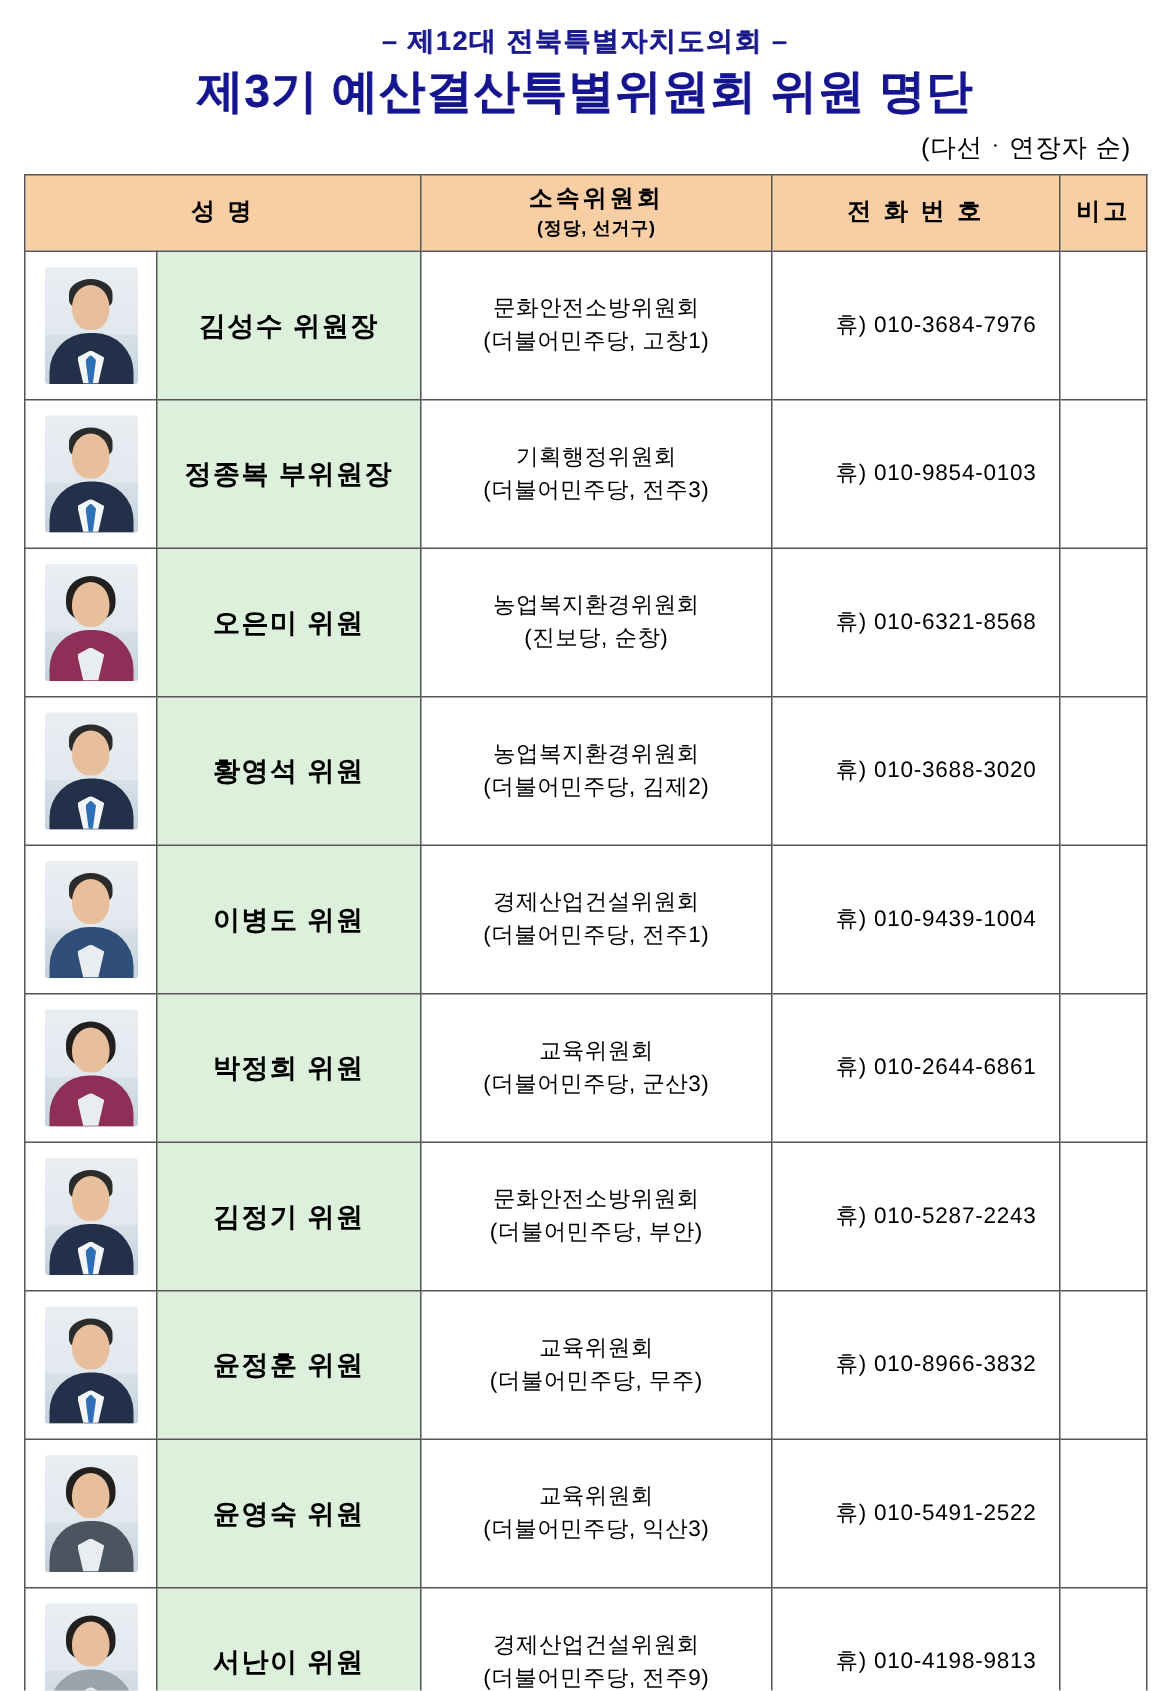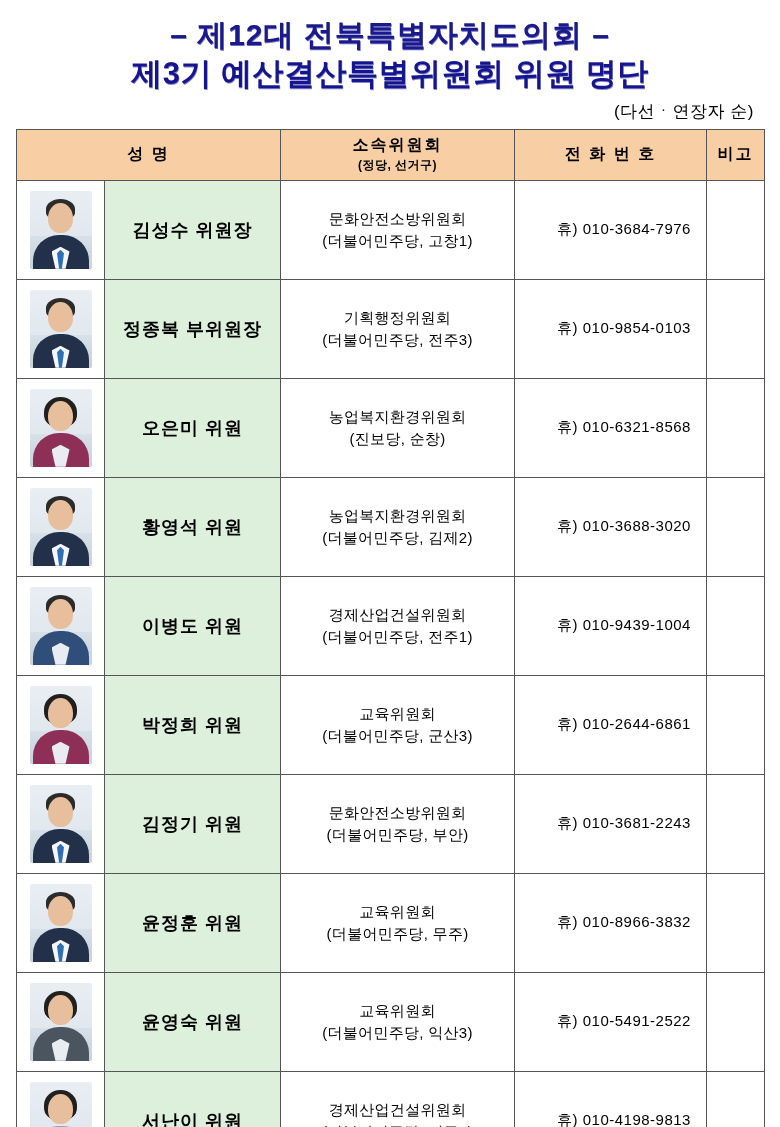--- a/index.html
+++ b/index.html
@@ -19,21 +19,21 @@
     height: 1127px;
     position: relative;
     box-sizing: border-box;
     padding: 0 16px;
   }
   .header {
     text-align: center;
     padding-top: 18px;
   }
   .title-sub {
-    font-size: 30px;
+    font-size: 18px;
     font-weight: bold;
     color: #1a1a8c;
     letter-spacing: 1px;
     line-height: 1.1;
     text-shadow: 0.5px 0.5px 0 #6b6bbf;
   }
   .title-main {
     font-size: 31px;
     font-weight: bold;
     color: #15158f;
@@ -354,21 +354,21 @@
               <div class="body"></div>
               <div class="shirt"></div>
               <div class="tie"></div>
           </div>
         </td>
         <td class="name">김정기 위원</td>
         <td class="comm">
           <span>문화안전소방위원회</span>
           <span class="line2">(더불어민주당,  부안)</span>
         </td>
-        <td class="phone">휴) 010-3681-2243</td>
+        <td class="phone">휴) 010-5287-2243</td>
         <td class="note"></td>
       </tr>
 
       <tr>
         <td class="photo">
           <div class="portrait navy">
             <div class="bg-band"></div>
               <div class="hair"></div>
               <div class="head"></div>
               <div class="body"></div>

